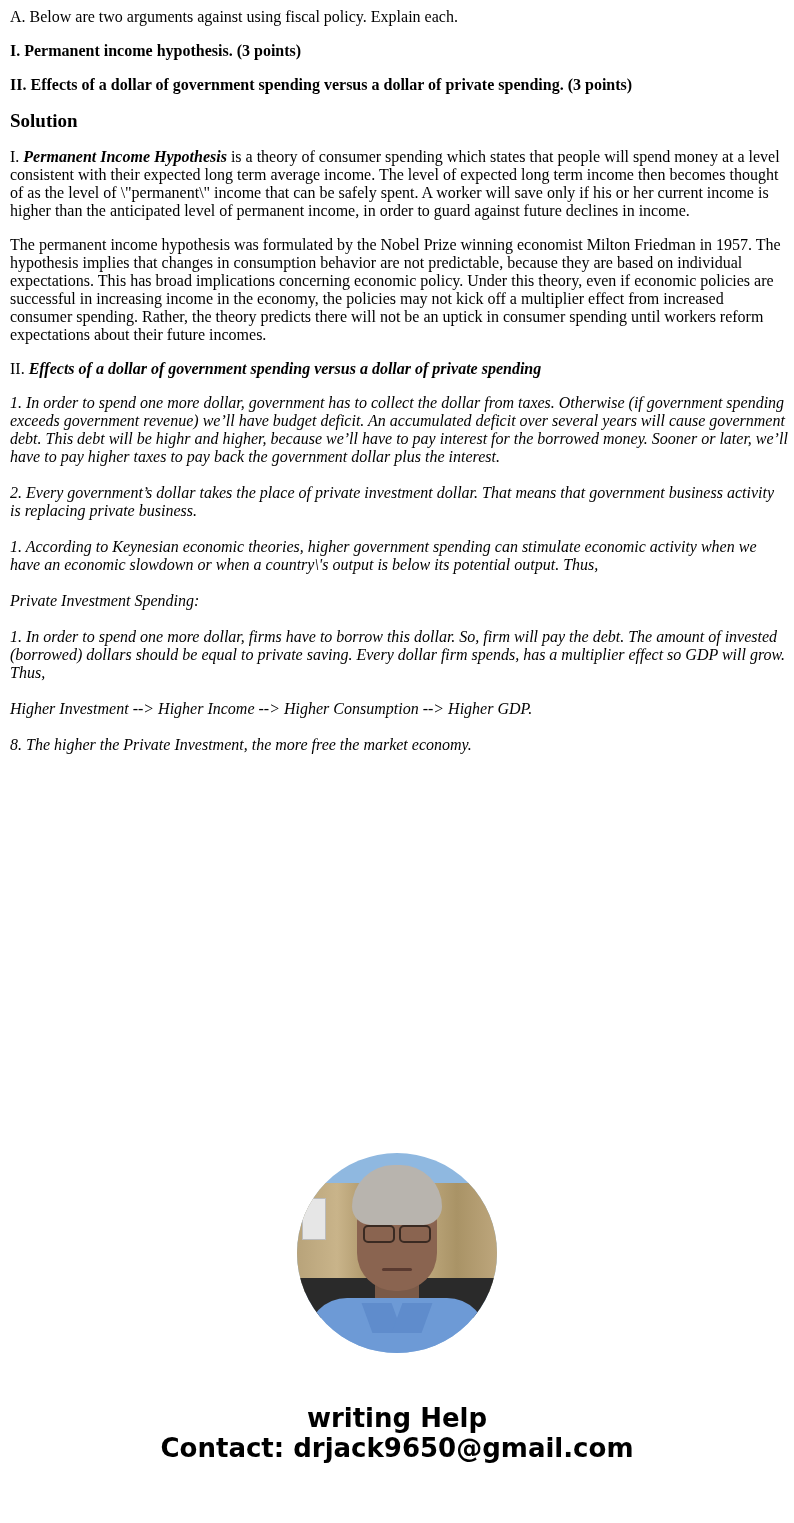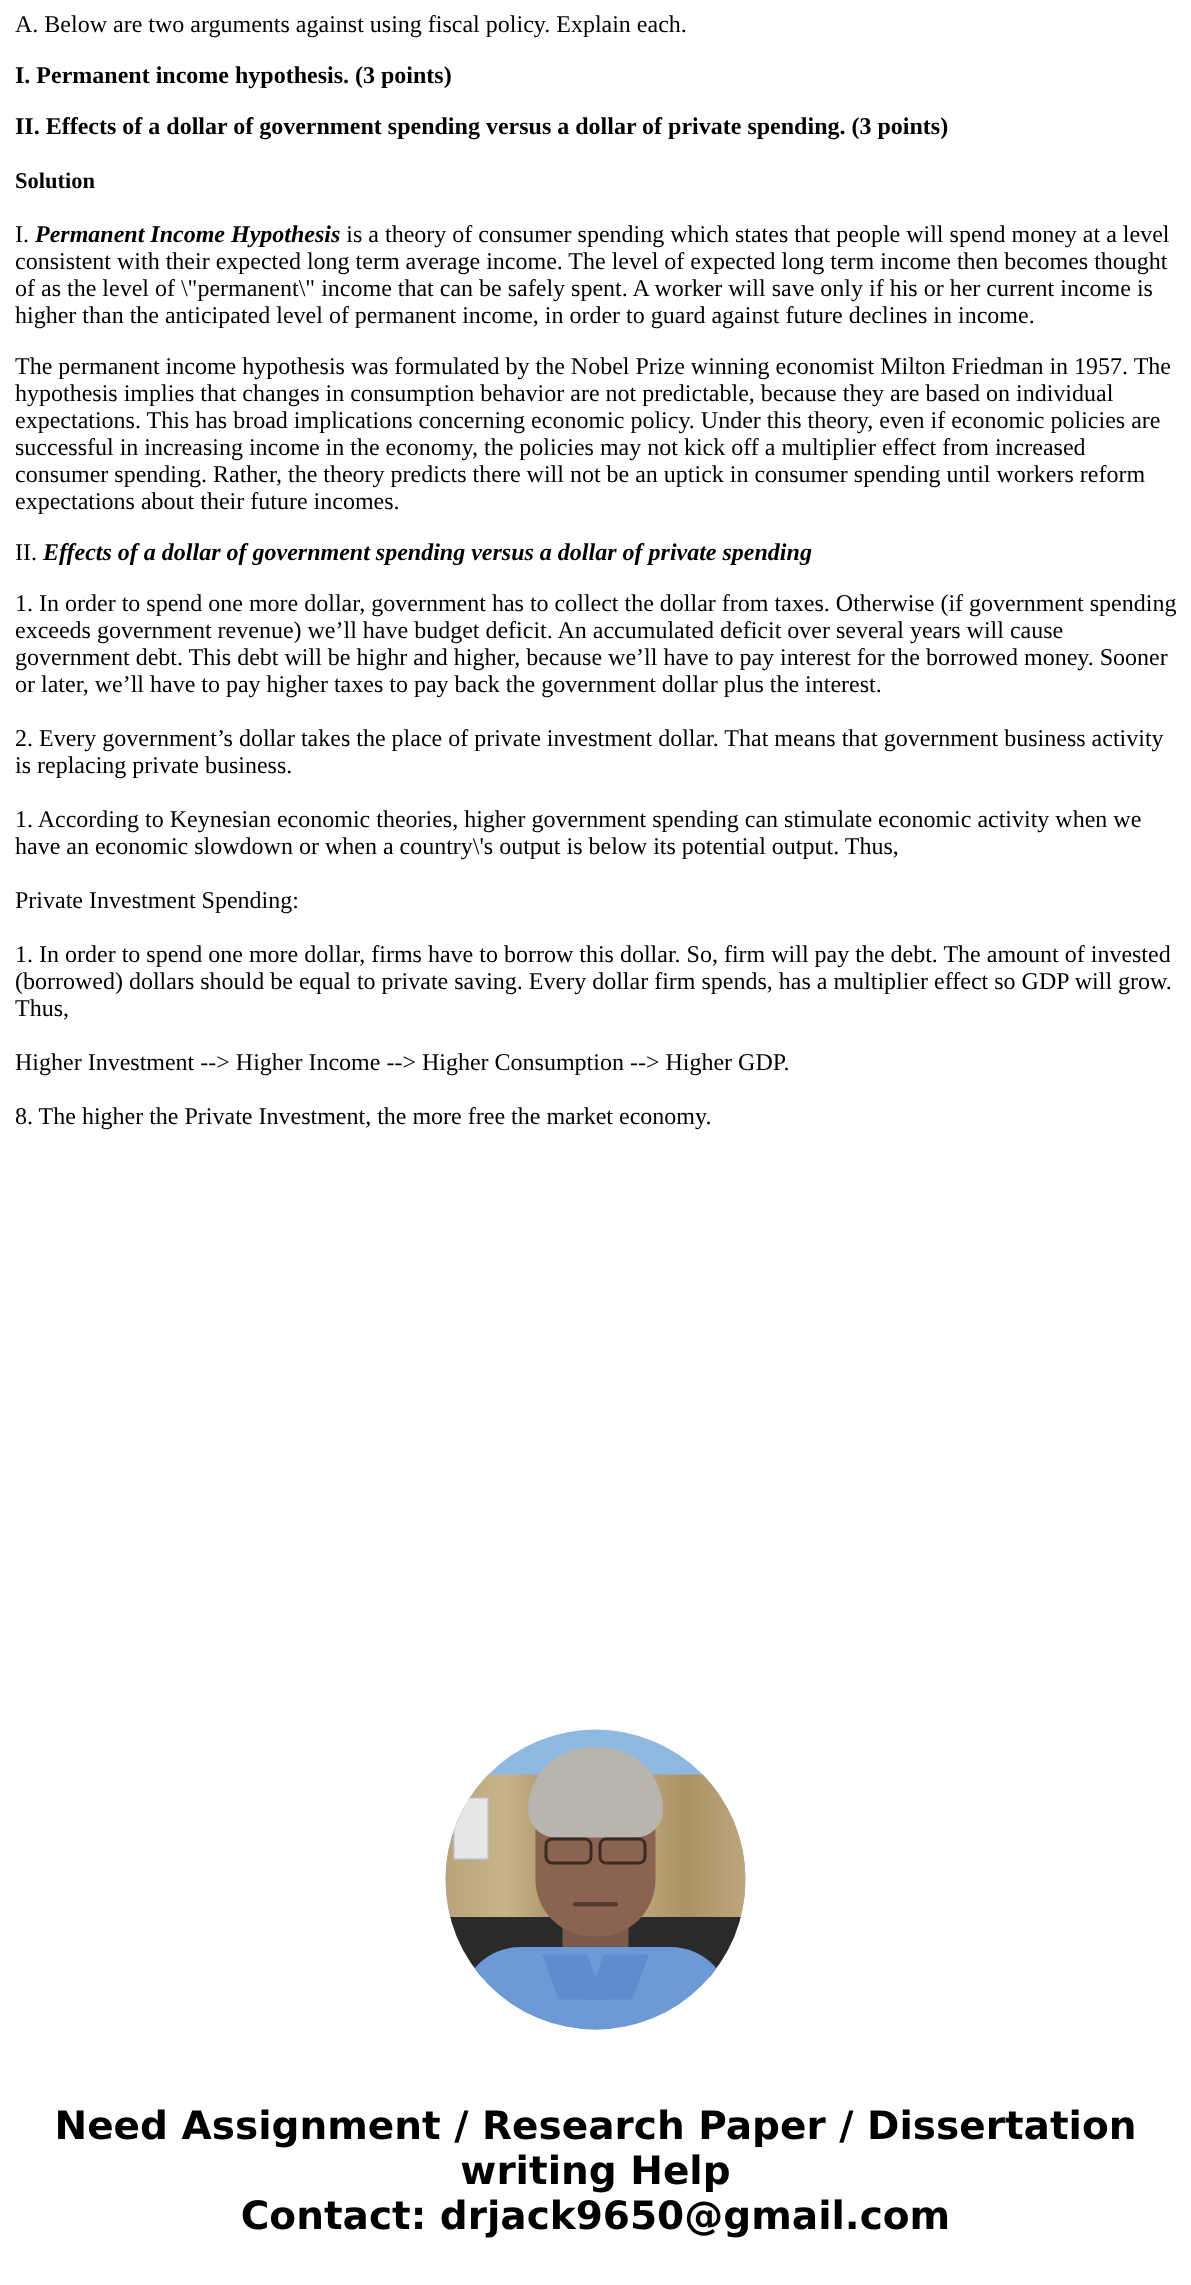--- a/index.html
+++ b/index.html
@@ -22,27 +22,28 @@
       left: 10px;
       top: 8px;
       width: 778px;
     }
     p {
       margin: 0 0 16px 0;
     }
     .bold { font-weight: bold; }
     .bi { font-weight: bold; font-style: italic; text-align: right; }
     h2.solution {
-      font-size: 15px;
+      font-size: 19px;
       font-weight: bold;
       margin: 0 0 16px 0;
       line-height: 22px;
     }
     .block {
       margin: 0 0 18px 0;
+      font-style: italic;
     }
     .avatar-wrap {
       position: absolute;
       left: 297px;
       top: 1153px;
       width: 200px;
       height: 200px;
       border-radius: 50%;
       overflow: hidden;
       background: #8fb8e0;
@@ -147,16 +148,15 @@
     <div class="av-hair"></div>
     <div class="av-glasses">
         <div class="lens l"></div>
         <div class="lens r"></div>
       </div>
     <div class="av-mouth"></div>
   </div>
 </div>
 
 <div class="promo">
-  <div>Need Assignment / Research Paper / Dissertation</div>
   <div>writing Help</div>
   <div>Contact: drjack9650@gmail.com</div>
 </div>
 
 </body></html>

